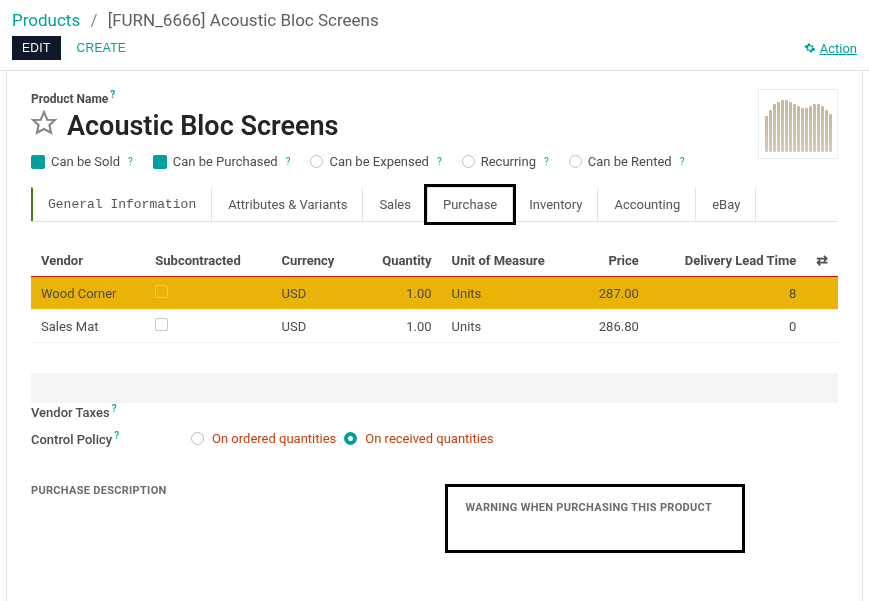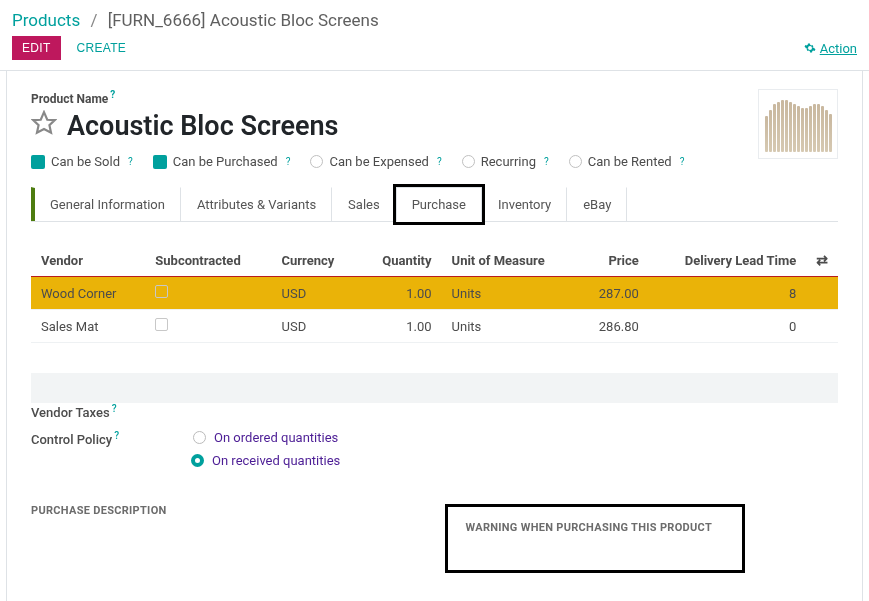--- a/index.html
+++ b/index.html
@@ -2,57 +2,57 @@
 <html><head>
 <meta charset="utf-8">
 <style>
 * { box-sizing: border-box; margin: 0; padding: 0; }
 body { font-family: -apple-system, BlinkMacSystemFont, "Segoe UI", Roboto, Arial, sans-serif; font-size: 13px; color: #4c4c4c; background: #fff; width: 869px; }
 .breadcrumb { padding: 10px 12px 6px; font-size: 17px; color: #5f5f5f; }
 .breadcrumb a { color: #00a09d; text-decoration: none; }
 .breadcrumb .sep { color: #888; margin: 0 6px; }
 .toolbar { display: flex; align-items: center; padding: 0 12px 10px; border-bottom: 1px solid #dee2e6; }
 .btn { display: inline-block; padding: 5px 10px; font-size: 12px; font-weight: 500; text-transform: uppercase; cursor: pointer; border: none; background: transparent; letter-spacing: 0.3px; }
-.btn-primary { background: #be185d; color: #fff; margin-right: 6px; }
+.btn-primary { background: #0f172a; color: #fff; margin-right: 6px; }
 .btn-link { color: #00a09d; }
 .action-link { color: #00a09d; font-size: 13px; display: inline-flex; align-items: center; gap: 4px; }
 .spacer { flex: 1; }
 .form-sheet { background: #fff; padding: 18px 24px 30px; margin: 0 6px; border-left: 1px solid #dee2e6; border-right: 1px solid #dee2e6; min-height: 540px; }
 .label-top { font-size: 12px; font-weight: 700; color: #4c4c4c; }
 .help-q { color: #00a09d; font-size: 10px; vertical-align: super; margin-left: 2px; }
 .title-row { display: flex; align-items: center; margin: 4px 0 12px; }
 .star { font-size: 24px; color: #888; margin-right: 10px; }
 .star svg { width: 26px; height: 26px; }
 h1 { font-size: 27px; font-weight: 600; color: #212529; }
 .product-image { float: right; width: 80px; height: 70px; border: 1px solid #e9ecef; padding: 4px; display: flex; align-items: center; justify-content: center; }
 .options-row { display: flex; gap: 20px; align-items: center; margin-bottom: 18px; font-size: 13px; color: #4c4c4c; flex-wrap: wrap; }
 .checkbox-label { display: inline-flex; align-items: center; gap: 6px; }
 .chk { width: 14px; height: 14px; border-radius: 2px; display: inline-block; }
 .chk.filled { background: #00a09d; }
 .chk.empty { border: 1px solid #c0c0c0; border-radius: 50%; width: 13px; height: 13px; }
 .tabs { display: flex; border-bottom: 1px solid #dee2e6; }
 .tab { padding: 9px 15px; border: 1px solid transparent; border-bottom: none; color: #555; cursor: pointer; font-size: 13px; position: relative; background: #fff; }
 .tab.active { border: 1px solid #dee2e6; border-bottom: 1px solid #fff; margin-bottom: -1px; box-shadow: 0 0 0 3px #000; z-index: 2; }
 .tab:not(.active) { border-right: 1px solid #dee2e6; }
-.tab:first-child { border-left: 4px solid #4d7c0f; }
+.tab:first-child { border-left: 2px solid #4d7c0f; font-family: Liberation Mono, monospace; }
 
 .tab.active { border: 1px solid #dee2e6; border-bottom: 1px solid #fff; box-shadow: none; outline: 3px solid #000; outline-offset: 0; }
 .tab-content { padding: 22px 0 0; }
 table.vendor-table { width: 100%; border-collapse: collapse; font-size: 13px; }
 table.vendor-table th { text-align: left; font-weight: 700; color: #4c4c4c; padding: 8px 10px; border-bottom: 1px solid #b91c1c; }
 table.vendor-table th.num, table.vendor-table td.num { text-align: right; }
 table.vendor-table td { padding: 8px 10px; border-bottom: 1px solid #eef1f3; color: #4c4c4c; }
 table.vendor-table tbody tr:first-child { background: #eab308; }
 .chk-sq-empty { width: 13px; height: 13px; border: 1px solid #c8c8c8; display: inline-block; border-radius: 2px; }
 .settings-icon { font-size: 14px; color: #4c4c4c; }
 .placeholder-row { height: 30px; background: #f2f4f5; margin-top: 30px; width: 100%; }
 .section-hdr { font-size: 11px; font-weight: 700; color: #6c6c6c; letter-spacing: 0.3px; text-transform: uppercase; margin: 36px 0 14px; border-bottom: 1px solid #dee2e6; padding-bottom: 6px; width: 390px; }
 .field-row { display: flex; margin-bottom: 10px; font-size: 13px; }
 .field-row label { width: 160px; color: #4c4c4c; font-weight: 500; }
-.radio-group { display: flex; flex-direction: column; gap: 8px; color: #4c1d95; align-items: center; }
+.radio-group { display: flex; flex-direction: row; gap: 8px; color: #c2410c; }
 .radio-opt { display: inline-flex; align-items: center; gap: 8px; }
 .radio { width: 13px; height: 13px; border: 1px solid #bbb; border-radius: 50%; display: inline-block; }
 .radio.sel { border: 4px solid #00a09d; }
 .two-col { display: flex; gap: 20px; margin-top: 36px; }
 .col { flex: 1; }
 .warning-box { border: 3px solid #000; padding: 14px 18px 22px; width: 300px; }
 .warning-box .sec-title { font-size: 11px; font-weight: 700; color: #6c6c6c; letter-spacing: 0.3px; margin-bottom: 14px; }
 .gear-svg { width: 12px; height: 12px; }
 
 .panel-fence { display:flex; gap:1px; align-items:flex-end; height:56px; }
@@ -142,20 +142,21 @@
         <span class="help-q">?</span>
       </span>
   </div>
 
   <div class="tabs">
     <div class="tab">General Information</div>
     <div class="tab">Attributes &amp; Variants</div>
     <div class="tab">Sales</div>
     <div class="tab active">Purchase</div>
     <div class="tab">Inventory</div>
+    <div class="tab">Accounting</div>
     <div class="tab">eBay</div>
   </div>
 
   <div class="tab-content">
     <table class="vendor-table">
       <thead>
         <tr>
           <th>Vendor</th>
           <th>Subcontracted</th>
           <th>Currency</th>

